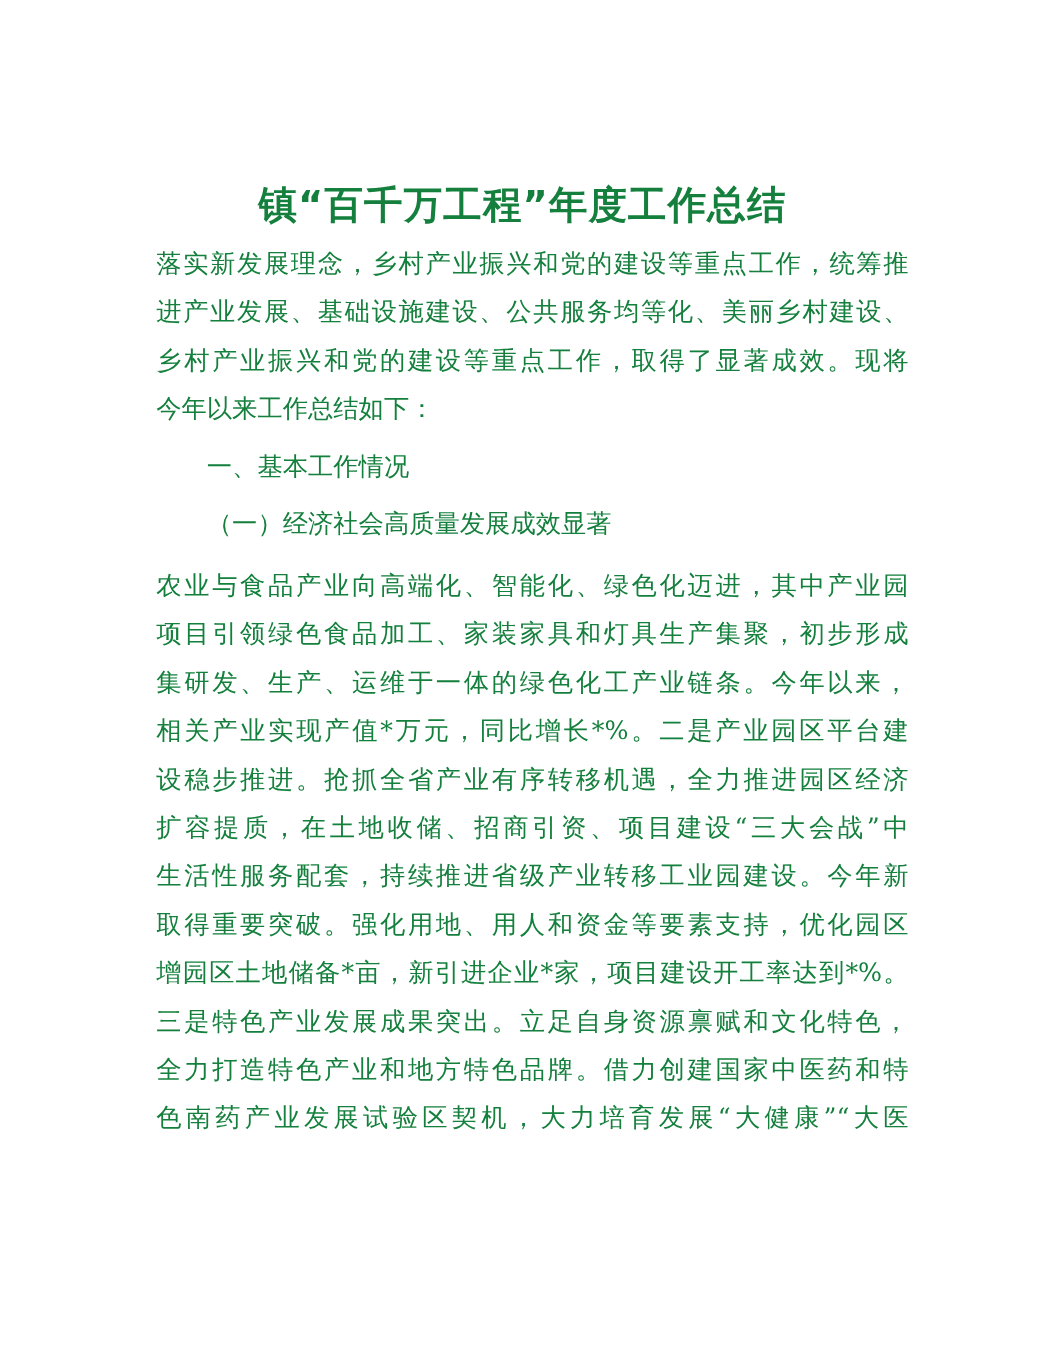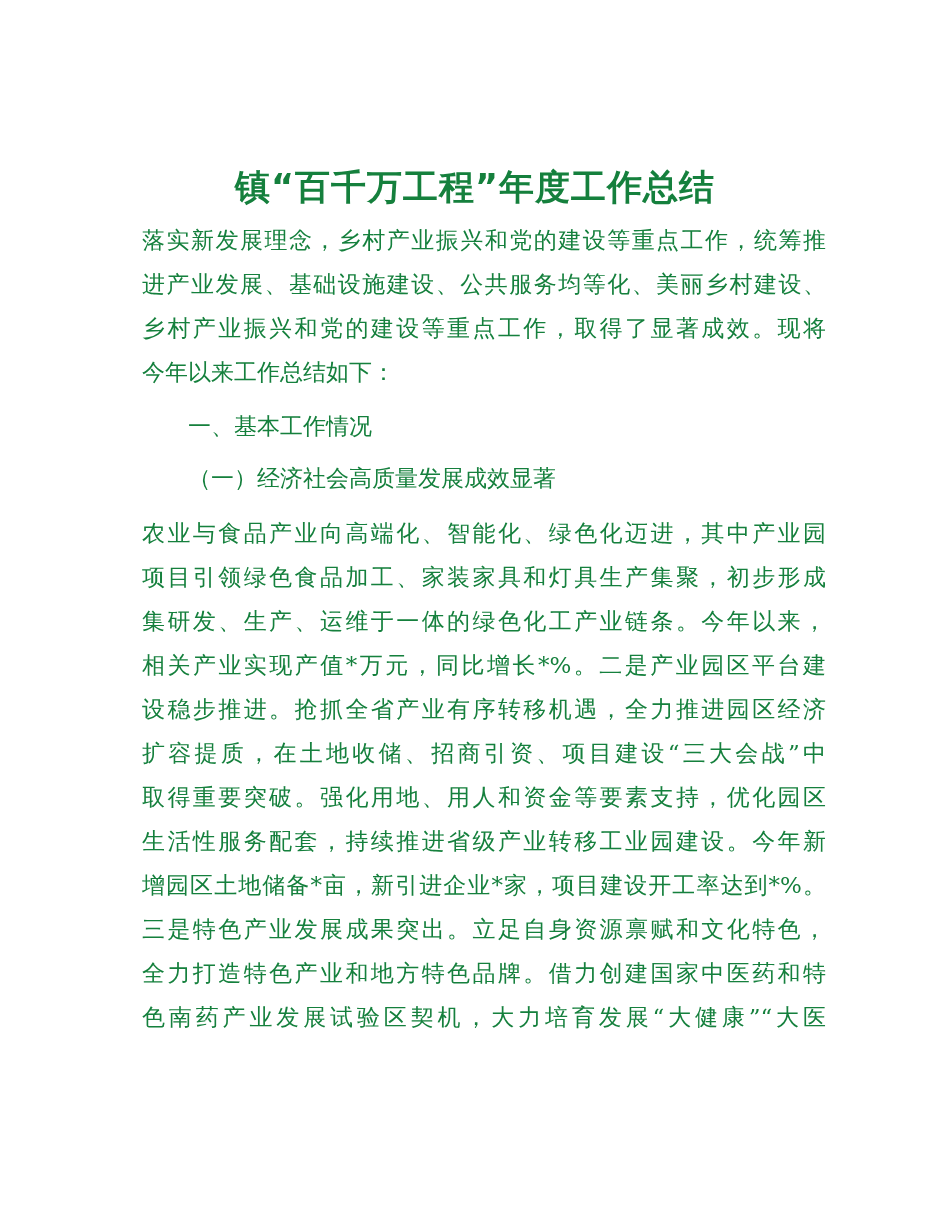--- a/index.html
+++ b/index.html
@@ -51,20 +51,21 @@
     text-align: center;
     text-align-last: left;
   }
   .heading {
     line-height: 44px;
     height: 44px;
     text-indent: 2em;
     text-align: left;
     text-align-last: left;
     font-size: 23px;
+    font-family: Liberation Mono, monospace;
   }
   .heading.h1 {
     margin-top: 10px;
   }
   .heading.h2 {
     margin-top: 8px;
   }
   .para.body2 {
     margin-top: 11px;
   }
@@ -89,22 +90,22 @@
 
     <div class="heading h2">（一）经济社会高质量发展成效显著</div>
 
     <div class="para body2">
       <div class="line">农业与食品产业向高端化、智能化、绿色化迈进，其中产业园</div>
       <div class="line">项目引领绿色食品加工、家装家具和灯具生产集聚，初步形成</div>
       <div class="line">集研发、生产、运维于一体的绿色化工产业链条。今年以来，</div>
       <div class="line">相关产业实现产值*万元，同比增长*%。二是产业园区平台建</div>
       <div class="line">设稳步推进。抢抓全省产业有序转移机遇，全力推进园区经济</div>
       <div class="line">扩容提质，在土地收储、招商引资、项目建设“三大会战”中</div>
+      <div class="line">生活性服务配套，持续推进省级产业转移工业园建设。今年新</div>
       <div class="line">取得重要突破。强化用地、用人和资金等要素支持，优化园区</div>
-      <div class="line">生活性服务配套，持续推进省级产业转移工业园建设。今年新</div>
       <div class="line">增园区土地储备*亩，新引进企业*家，项目建设开工率达到*%。</div>
       <div class="line">三是特色产业发展成果突出。立足自身资源禀赋和文化特色，</div>
       <div class="line">全力打造特色产业和地方特色品牌。借力创建国家中医药和特</div>
       <div class="line">色南药产业发展试验区契机，大力培育发展“大健康”“大医</div>
     </div>
 
   </div>
 </div>
 
 </body></html>

